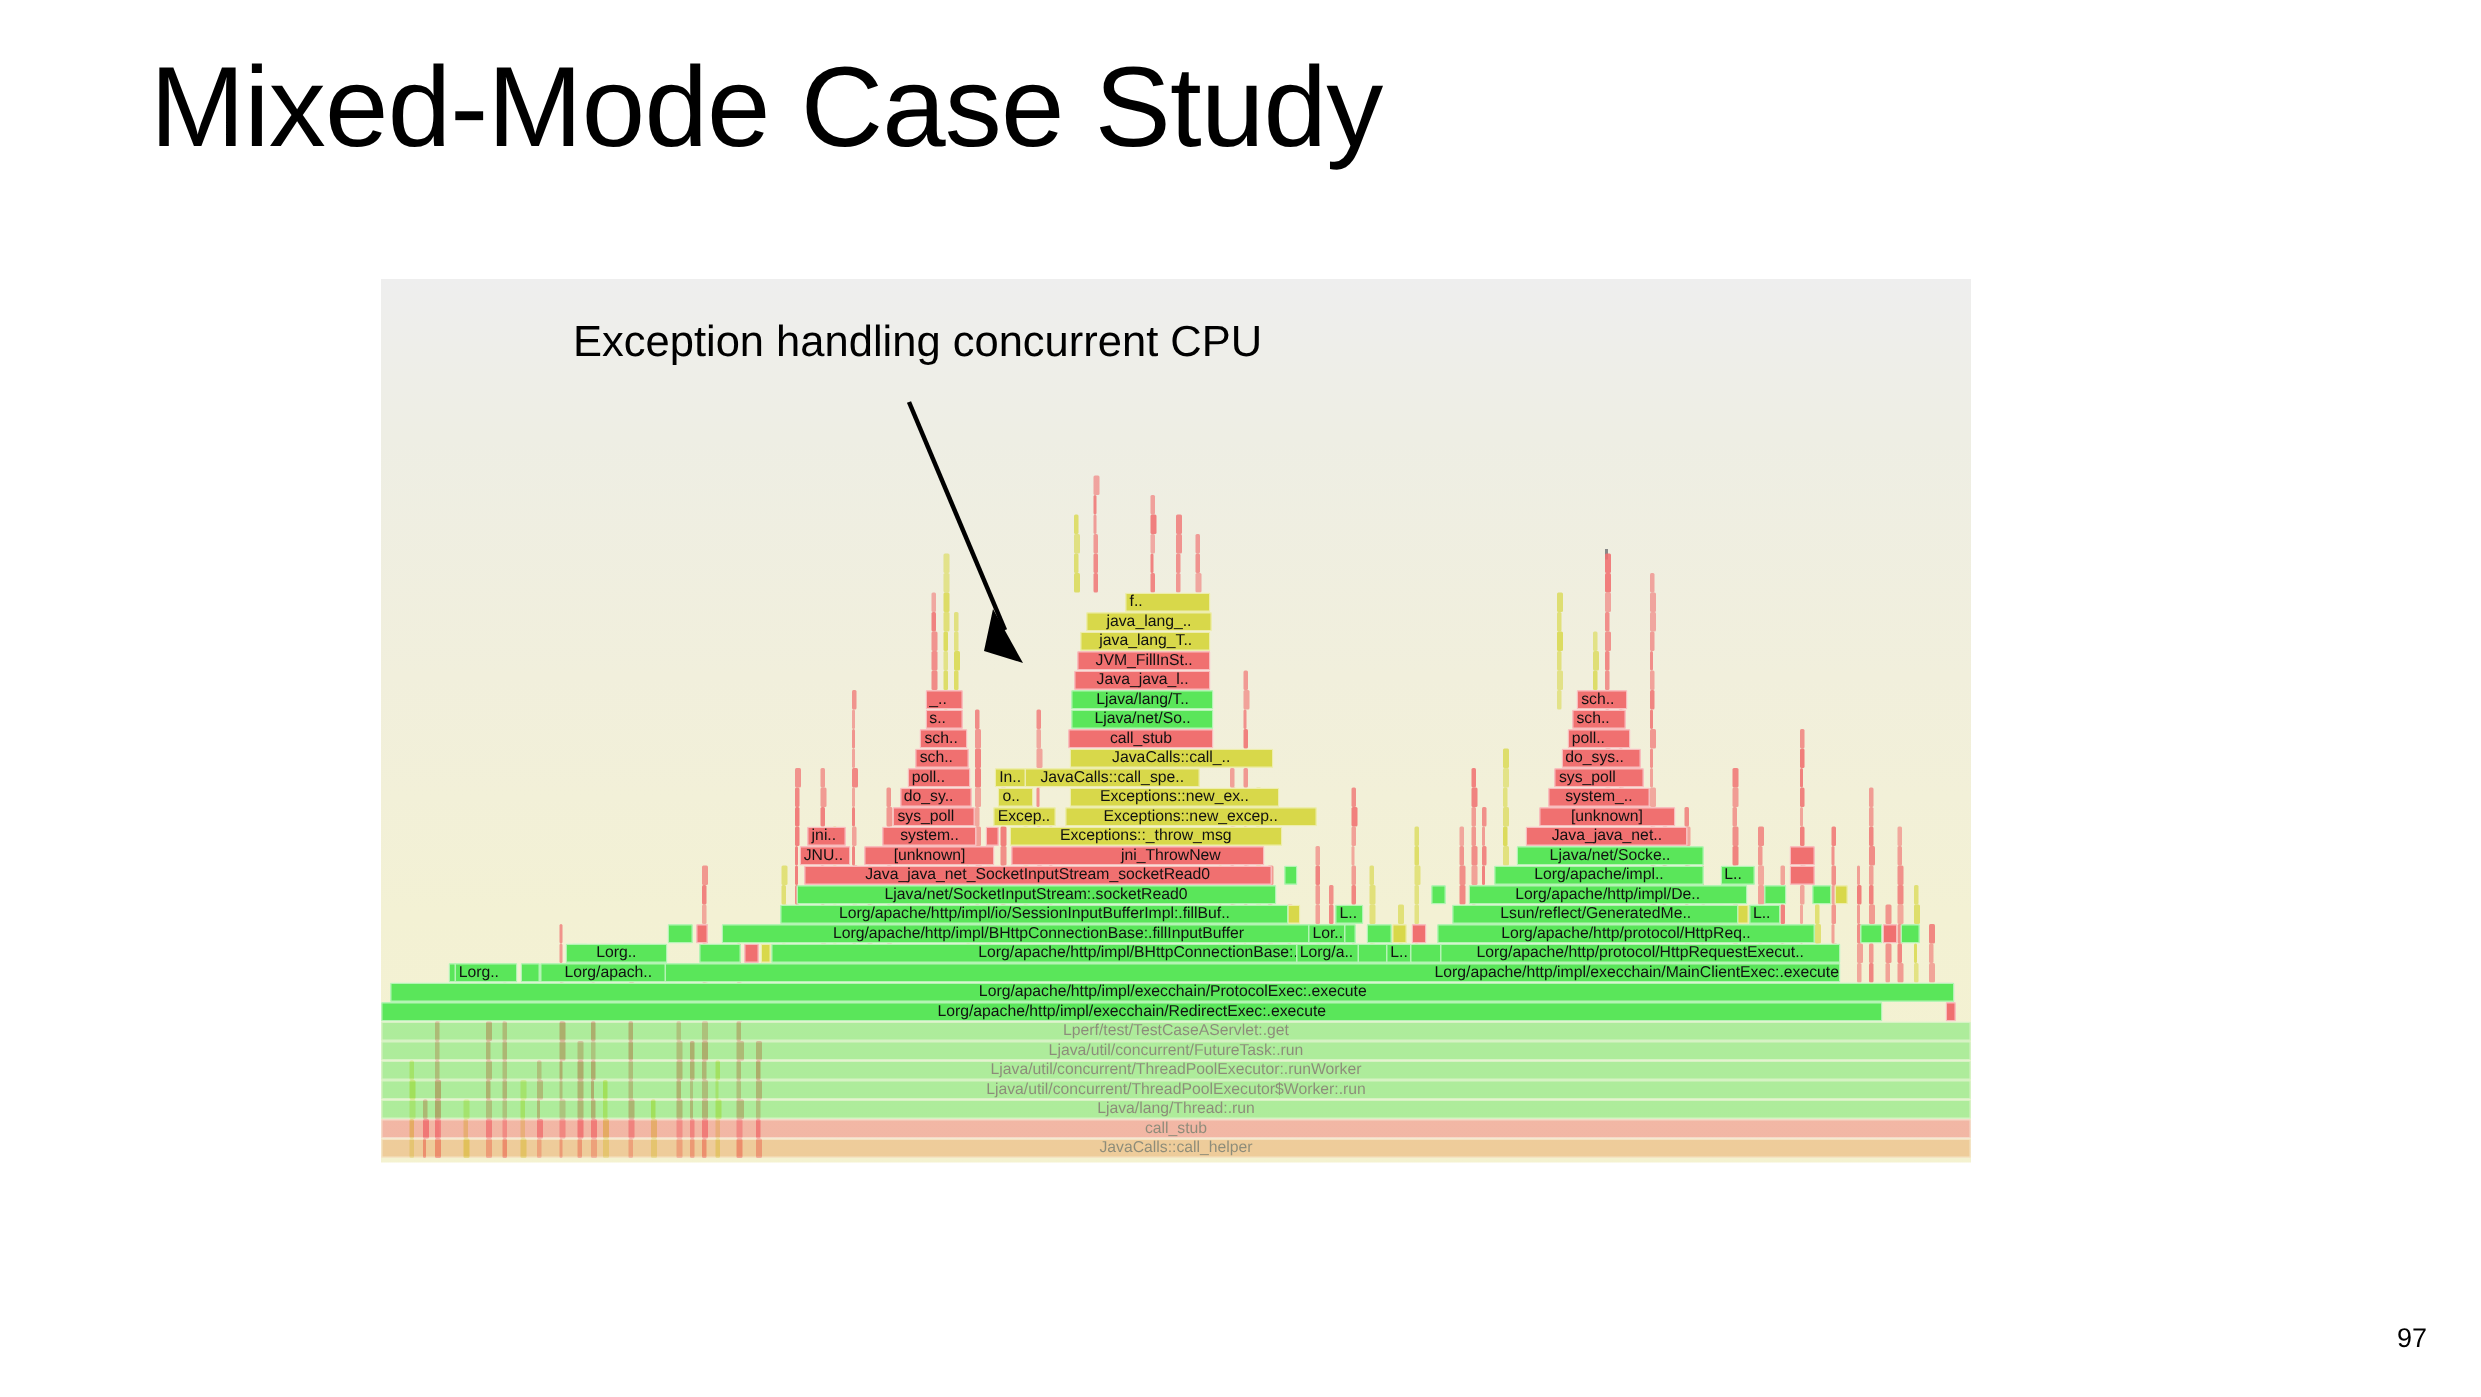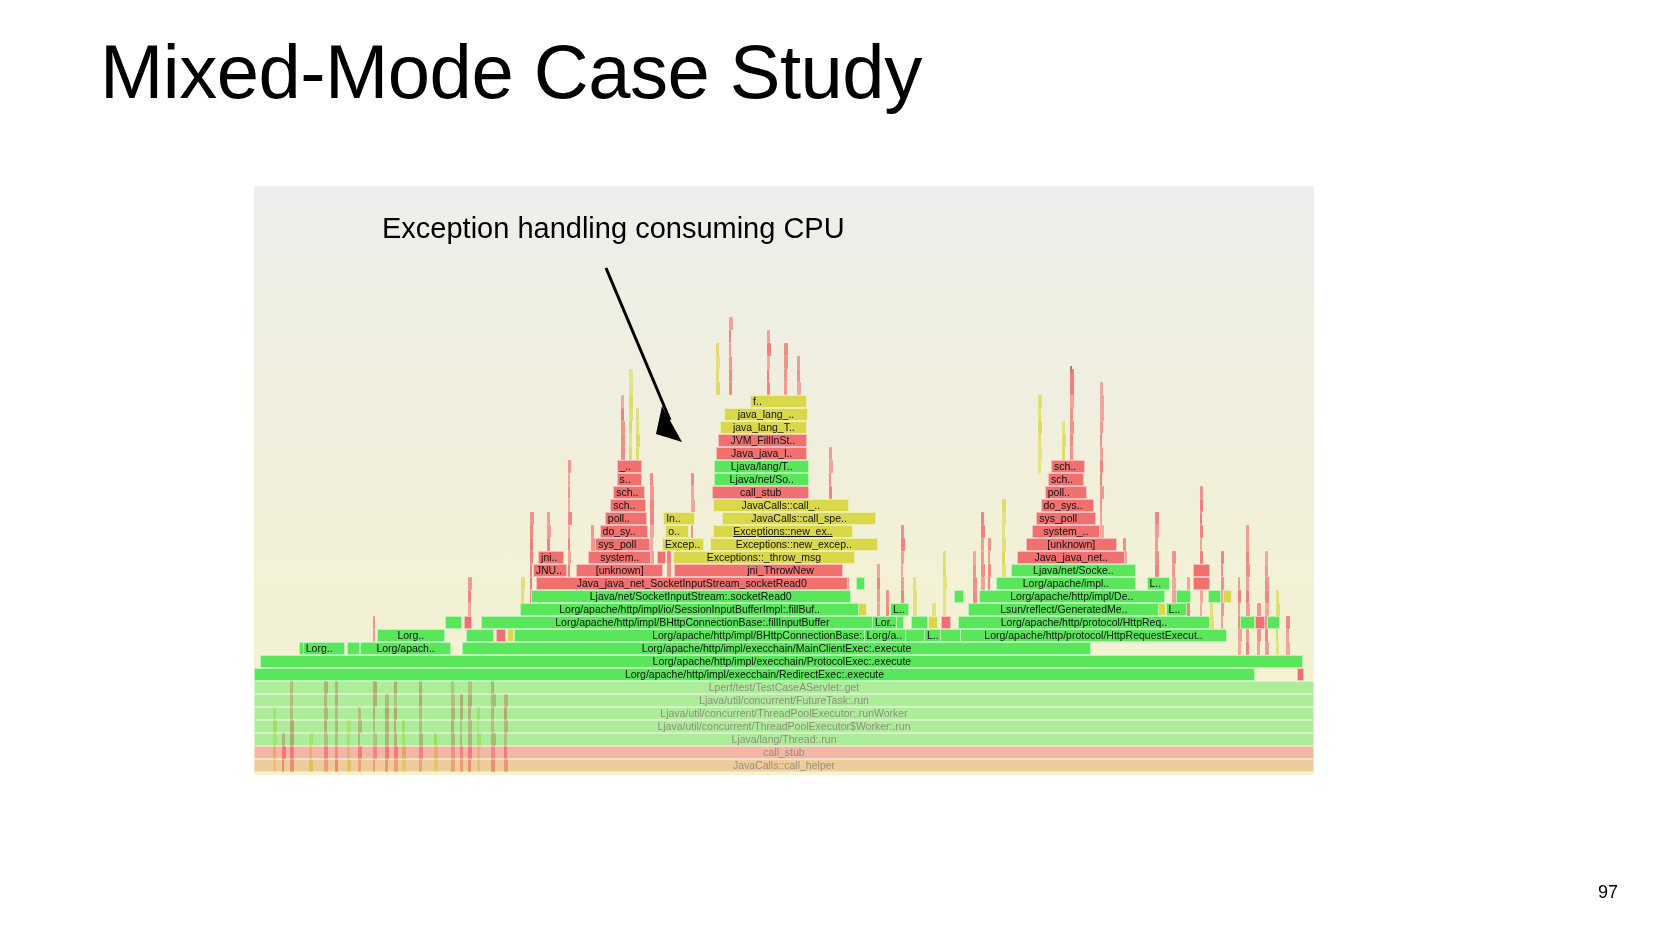--- a/index.html
+++ b/index.html
@@ -643,21 +643,21 @@
       <div class="frame faded center-label" style="left: 0px; width: 1060px; bottom: 16px; background: rgb(240, 112, 112);"><span>call_stub</span></div>
       <div class="frame faded center-label" style="left: 0px; width: 1060px; bottom: 29px; background: rgb(90, 230, 90);"><span>Ljava/lang/Thread:.run</span></div>
       <div class="frame faded center-label" style="left: 0px; width: 1060px; bottom: 42px; background: rgb(90, 230, 90);"><span>Ljava/util/concurrent/ThreadPoolExecutor$Worker:.run</span></div>
       <div class="frame faded center-label" style="left: 0px; width: 1060px; bottom: 55px; background: rgb(90, 230, 90);"><span>Ljava/util/concurrent/ThreadPoolExecutor:.runWorker</span></div>
       <div class="frame faded center-label" style="left: 0px; width: 1060px; bottom: 68px; background: rgb(90, 230, 90);"><span>Ljava/util/concurrent/FutureTask:.run</span></div>
       <div class="frame faded center-label" style="left: 0px; width: 1060px; bottom: 81px; background: rgb(90, 230, 90);"><span>Lperf/test/TestCaseAServlet:.get</span></div>
       <div class="frame center-label" style="left: 0px; width: 1001px; bottom: 94px; background: rgb(90, 230, 90);"><span>Lorg/apache/http/impl/execchain/RedirectExec:.execute</span></div>
       <div class="frame center-label" style="left: 6.36px; width: 1043.04px; bottom: 107px; background: rgb(90, 230, 90);"><span>Lorg/apache/http/impl/execchain/ProtocolExec:.execute</span></div>
       <div class="frame" style="left: 48.76px; width: 42.4px; bottom: 120px; background: rgb(90, 230, 90);"><span>Lorg..</span></div>
       <div class="frame center-label" style="left: 106px; width: 91.16px; bottom: 120px; background: rgb(90, 230, 90);"><span>Lorg/apach..</span></div>
-      <div class="frame center-label" style="left: 208px; width: 629px; bottom: 120px; background: rgb(90, 230, 90);"><span>Lorg/apache/http/impl/execchain/MainClientExec:.execute</span></div>
+      <div class="frame center-label" style="left: 189px; width: 784px; bottom: 120px; background: rgb(90, 230, 90); text-align: right;"><span>Lorg/apache/http/impl/execchain/MainClientExec:.execute</span></div>
       <div class="frame center-label" style="left: 122.96px; width: 67.84px; bottom: 133px; background: rgb(90, 230, 90);"><span>Lorg..</span></div>
       <div class="frame center-label" style="left: 259.7px; width: 521.52px; bottom: 133px; background: rgb(90, 230, 90);"><span>Lorg/apache/http/impl/BHttpConnectionBase:.isStale</span></div>
       <div class="frame" style="left: 609.5px; width: 42.4px; bottom: 133px; background: rgb(90, 230, 90);"><span>Lorg/a..</span></div>
       <div class="frame" style="left: 669.92px; width: 16.96px; bottom: 133px; background: rgb(90, 230, 90);"><span>L..</span></div>
       <div class="frame center-label" style="left: 705.96px; width: 267.12px; bottom: 133px; background: rgb(90, 230, 90);"><span>Lorg/apache/http/protocol/HttpRequestExecut..</span></div>
       <div class="frame center-label" style="left: 226.84px; width: 423px; bottom: 146px; background: rgb(90, 230, 90);"><span>Lorg/apache/http/impl/BHttpConnectionBase:.fillInputBuffer</span></div>
       <div class="frame" style="left: 617.98px; width: 25.44px; bottom: 146px; background: rgb(90, 230, 90);"><span>Lor..</span></div>
       <div class="frame center-label" style="left: 703.84px; width: 252.28px; bottom: 146px; background: rgb(90, 230, 90);"><span>Lorg/apache/http/protocol/HttpReq..</span></div>
       <div class="frame center-label" style="left: 266.06px; width: 339.2px; bottom: 159px; background: rgb(90, 230, 90);"><span>Lorg/apache/http/impl/io/SessionInputBufferImpl:.fillBuf..</span></div>
       <div class="frame" style="left: 636px; width: 19.08px; bottom: 159px; background: rgb(90, 230, 90);"><span>L..</span></div>
@@ -675,25 +675,25 @@
       <div class="frame" style="left: 284.08px; width: 25.44px; bottom: 211px; background: rgb(240, 112, 112);"><span>jni..</span></div>
       <div class="frame center-label" style="left: 333.9px; width: 63.6px; bottom: 211px; background: rgb(240, 112, 112);"><span>system..</span></div>
       <div class="frame center-label" style="left: 418.7px; width: 182.32px; bottom: 211px; background: rgb(216, 216, 74);"><span>Exceptions::_throw_msg</span></div>
       <div class="frame center-label" style="left: 763.2px; width: 108.12px; bottom: 211px; background: rgb(240, 112, 112);"><span>Java_java_net..</span></div>
       <div class="frame" style="left: 341.32px; width: 55.12px; bottom: 224px; background: rgb(240, 112, 112);"><span>sys_poll</span></div>
       <div class="frame" style="left: 408.1px; width: 42.4px; bottom: 224px; background: rgb(216, 216, 74);"><span>Excep..</span></div>
       <div class="frame center-label" style="left: 455.8px; width: 168px; bottom: 224px; background: rgb(216, 216, 74); text-align: center;"><span>Exceptions::new_excep..</span></div>
       <div class="frame center-label" style="left: 771.68px; width: 91.16px; bottom: 224px; background: rgb(240, 112, 112);"><span>[unknown]</span></div>
       <div class="frame" style="left: 345.56px; width: 48.76px; bottom: 237px; background: rgb(240, 112, 112);"><span>do_sy..</span></div>
       <div class="frame" style="left: 411.28px; width: 23.32px; bottom: 237px; background: rgb(216, 216, 74);"><span>o..</span></div>
-      <div class="frame center-label" style="left: 458.98px; width: 139.92px; bottom: 237px; background: rgb(216, 216, 74); text-decoration: underline;"><span>Exceptions::new_ex..</span></div>
+      <div class="frame center-label" style="left: 458.98px; width: 139.92px; bottom: 237px; background: rgb(216, 216, 74);"><span>Exceptions::new_ex..</span></div>
       <div class="frame center-label" style="left: 778.04px; width: 67.84px; bottom: 237px; background: rgb(240, 112, 112);"><span>system_..</span></div>
       <div class="frame" style="left: 350.86px; width: 42.4px; bottom: 250px; background: rgb(240, 112, 112);"><span>poll..</span></div>
       <div class="frame" style="left: 409.16px; width: 31.8px; bottom: 250px; background: rgb(216, 216, 74);"><span>In..</span></div>
-      <div class="frame center-label" style="left: 468px; width: 154px; bottom: 250px; background: rgb(216, 216, 74); margin-top: 16px;"><span>JavaCalls::call_spe..</span></div>
+      <div class="frame center-label" style="left: 429px; width: 117px; bottom: 250px; background: rgb(216, 216, 74); margin-top: 16px;"><span>JavaCalls::call_spe..</span></div>
       <div class="frame" style="left: 782.28px; width: 59.36px; bottom: 250px; background: rgb(240, 112, 112);"><span>sys_poll</span></div>
       <div class="frame" style="left: 356.16px; width: 36.04px; bottom: 263px; background: rgb(240, 112, 112);"><span>sch..</span></div>
       <div class="frame center-label" style="left: 458.98px; width: 135.68px; bottom: 263px; background: rgb(216, 216, 74);"><span>JavaCalls::call_..</span></div>
       <div class="frame" style="left: 786.52px; width: 53px; bottom: 263px; background: rgb(240, 112, 112);"><span>do_sys..</span></div>
       <div class="frame" style="left: 359.34px; width: 31.8px; bottom: 276px; background: rgb(240, 112, 112);"><span>sch..</span></div>
       <div class="frame center-label" style="left: 457.92px; width: 97.52px; bottom: 276px; background: rgb(240, 112, 112);"><span>call_stub</span></div>
       <div class="frame" style="left: 790.76px; width: 42.4px; bottom: 276px; background: rgb(240, 112, 112);"><span>poll..</span></div>
       <div class="frame" style="left: 362.52px; width: 25.44px; bottom: 289px; background: rgb(240, 112, 112);"><span>s..</span></div>
       <div class="frame center-label" style="left: 460.04px; width: 95.4px; bottom: 289px; background: rgb(90, 230, 90);"><span>Ljava/net/So..</span></div>
       <div class="frame" style="left: 793.94px; width: 36.04px; bottom: 289px; background: rgb(240, 112, 112);"><span>sch..</span></div>
@@ -701,20 +701,20 @@
       <div class="frame center-label" style="left: 460.04px; width: 95.4px; bottom: 302px; background: rgb(90, 230, 90);"><span>Ljava/lang/T..</span></div>
       <div class="frame" style="left: 797.12px; width: 33.92px; bottom: 302px; background: rgb(240, 112, 112);"><span>sch..</span></div>
       <div class="frame center-label" style="left: 462.16px; width: 91.16px; bottom: 315px; background: rgb(240, 112, 112);"><span>Java_java_l..</span></div>
       <div class="frame center-label" style="left: 464.28px; width: 89.04px; bottom: 328px; background: rgb(240, 112, 112);"><span>JVM_FillInSt..</span></div>
       <div class="frame center-label" style="left: 466.4px; width: 86.92px; bottom: 341px; background: rgb(216, 216, 74);"><span>java_lang_T..</span></div>
       <div class="frame center-label" style="left: 469.58px; width: 84.8px; bottom: 354px; background: rgb(216, 216, 74);"><span>java_lang_..</span></div>
       <div class="frame" style="left: 496.08px; width: 57.24px; bottom: 367px; background: rgb(216, 216, 74);"><span>f..</span></div>
     </div>
 </div>
 
-<div id="annotation">Exception handling consuming CPU</div>
+<div id="annotation">Exception handling concurrent CPU</div>
 
 <svg id="arrow-svg" viewBox="0 0 110 190">
   <line x1="16" y1="8" x2="80" y2="160" stroke="#000" stroke-width="3"></line>
   <polygon points="72,146 92,182 66,174" fill="#000"></polygon>
 </svg>
 
 <div id="page-number">97</div>
 
 </body></html>

